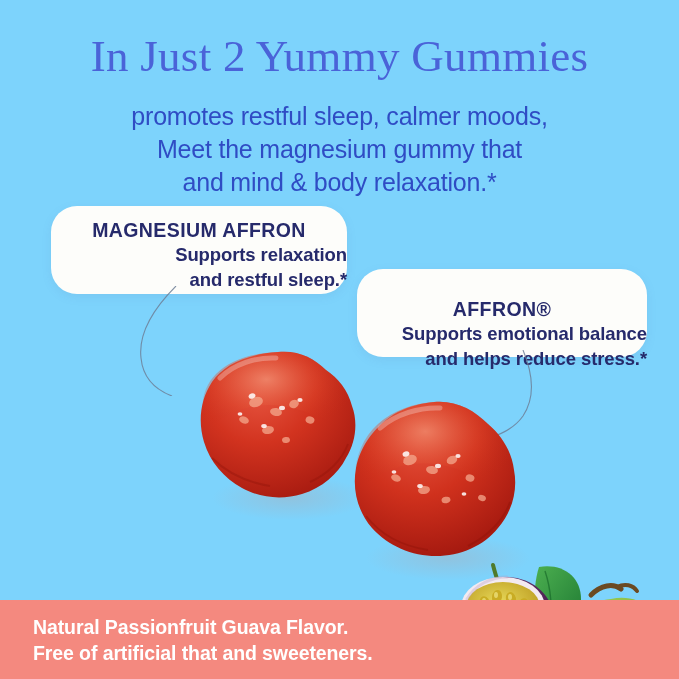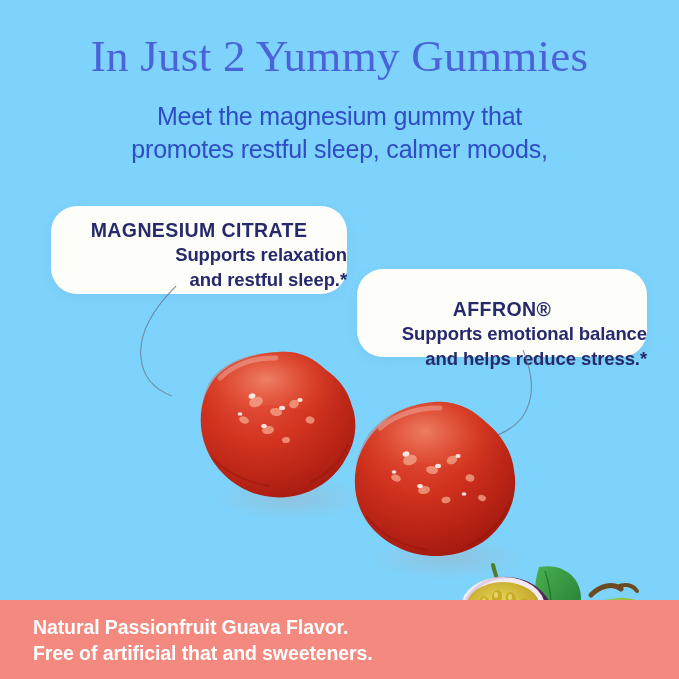--- a/index.html
+++ b/index.html
@@ -133,26 +133,27 @@
   #banner-text .ln { display: block; }
 </style>
 </head>
 <body>
 
 <div id="stage">
 
   <div id="headline">In Just 2 Yummy Gummies</div>
 
   <div id="subtitle">
+    <span class="ln">promotes restful sleep, calmer moods,</span>
     <span class="ln">Meet the magnesium gummy that</span>
-    <span class="ln">promotes restful sleep, calmer moods,</span>
+    <span class="ln">and mind &amp; body relaxation.*</span>
   </div>
 
   <div id="callout-1" class="callout">
-    <span class="c-title">MAGNESIUM CITRATE</span>
+    <span class="c-title">MAGNESIUM AFFRON</span>
     <span class="c-line">Supports relaxation</span>
     <span class="c-line">and restful sleep.*</span>
   </div>
 
   <div id="callout-2" class="callout">
     <span class="c-title">AFFRON®</span>
     <span class="c-line">Supports emotional balance</span>
     <span class="c-line">and helps reduce stress.*</span>
   </div>
 

